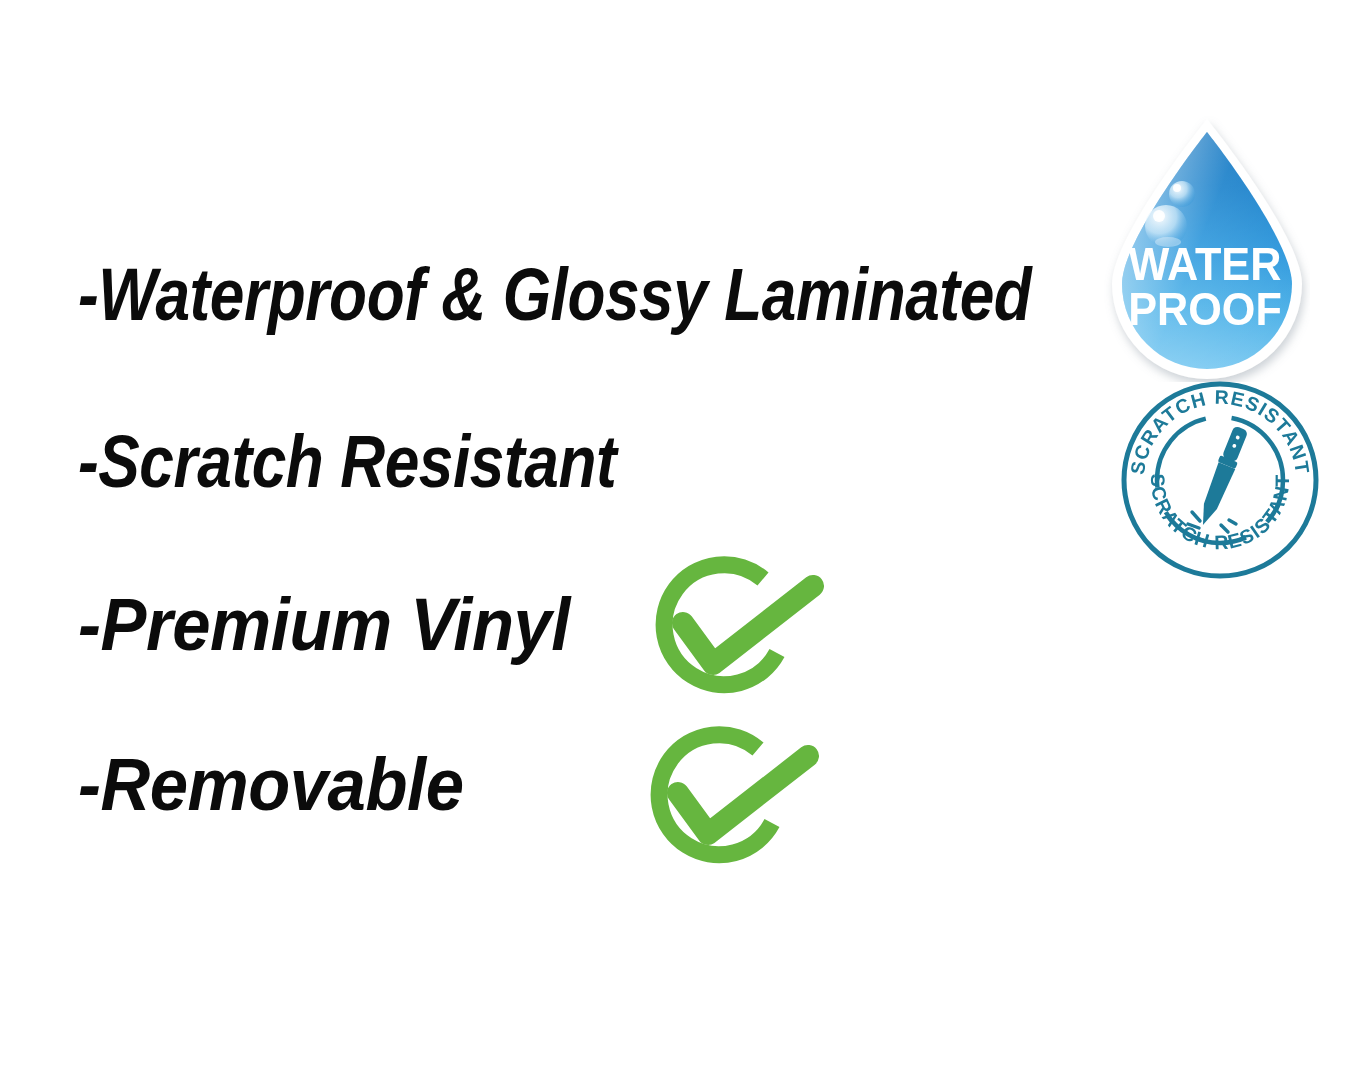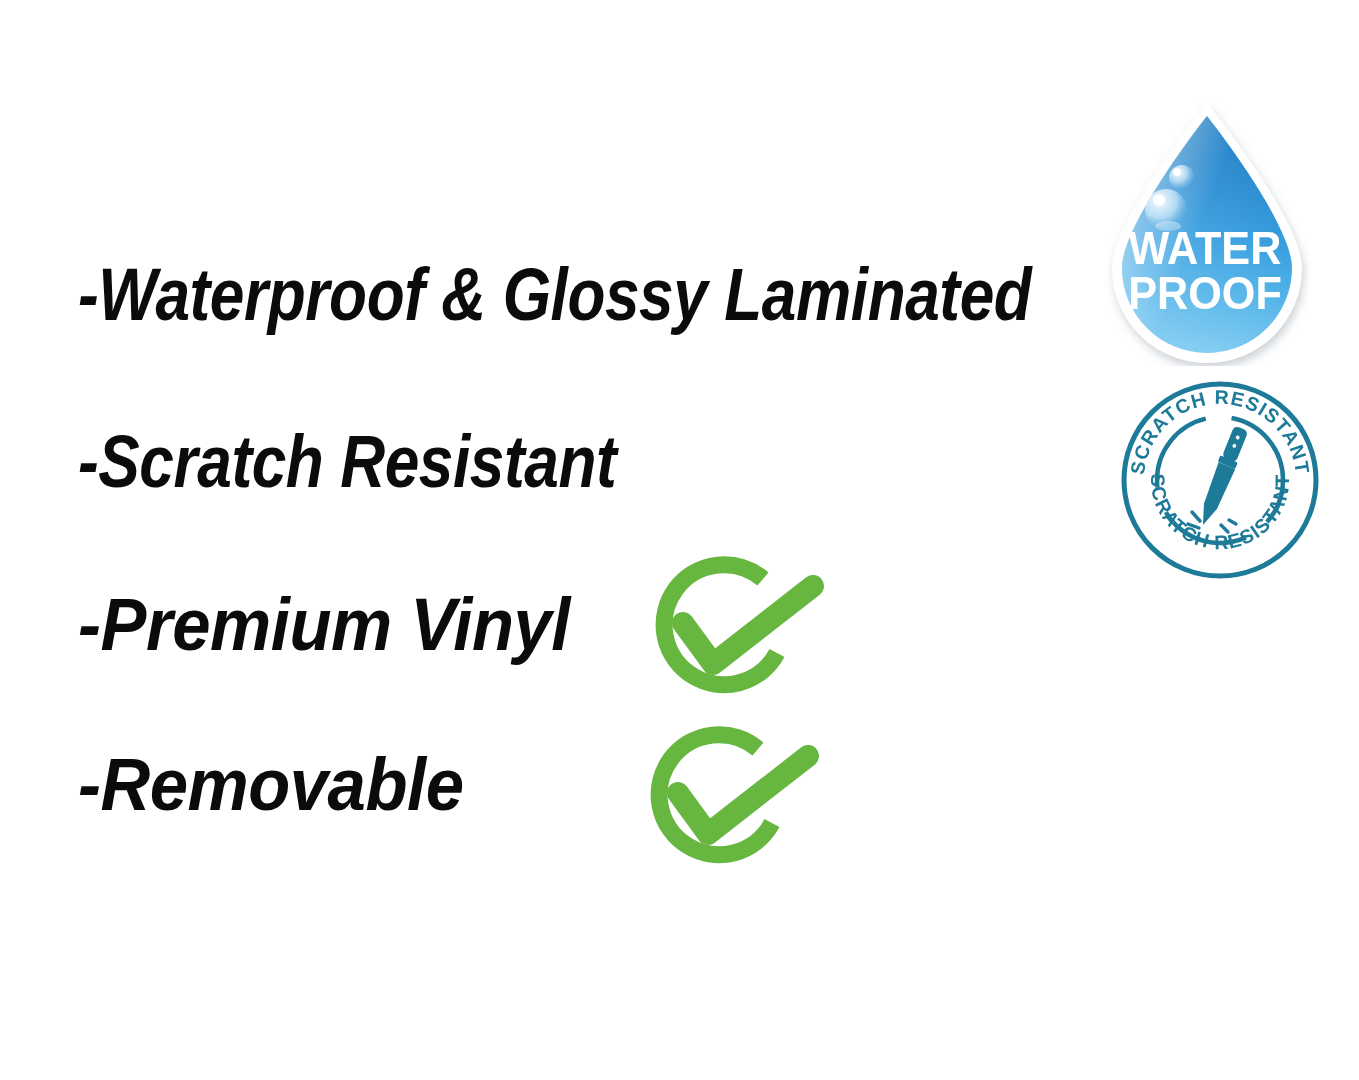--- a/index.html
+++ b/index.html
@@ -41,21 +41,21 @@
   }
   #line-0 { top: 258px; font-size: 74px; }
   #line-1 { top: 425px; font-size: 74px; }
   #line-2 { top: 588px; font-size: 74px; }
   #line-3 { top: 748px; font-size: 74px; }
 
   
   #waterproof-badge {
     position: absolute;
     left: 1104px;
-    top: 100px;
+    top: 116px;
     width: 206px;
     height: 266px;
   }
   #waterproof-badge svg { display: block; width: 100%; height: 100%; }
 
   
   #scratch-badge {
     position: absolute;
     left: 1120px;
     top: 380px;

